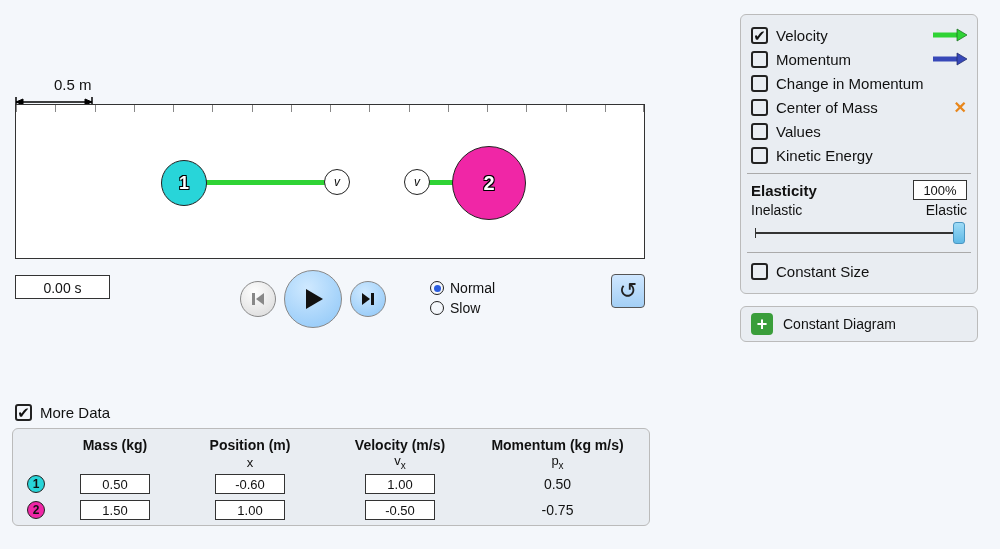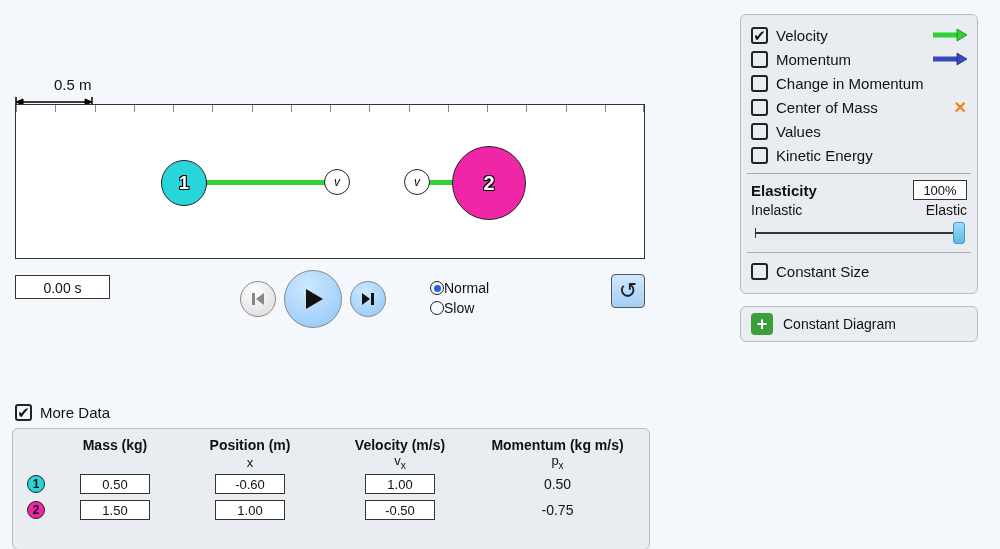--- a/index.html
+++ b/index.html
@@ -154,21 +154,21 @@
     width: 36px; height: 36px;
     background: radial-gradient(circle at 40% 30%, #cfe9ff, #8dc6f7);
   }
   .speed-radios {
     position: absolute;
     top: 278px;
     left: 430px;
     font-size: 14px;
     line-height: 20px;
   }
-  .speed-radios label { display:flex; align-items:center; cursor:pointer; }
+  .speed-radios label { display:flex; align-items:center; gap:6px; cursor:pointer; }
   .radio-dot {
     width:14px; height:14px; border:1px solid #222; border-radius:50%;
     display:inline-flex; align-items:center; justify-content:center;
   }
   .radio-dot.checked::after {
     content:""; width:7px; height:7px; border-radius:50%; background:#2a5cde;
   }
   .reset-btn {
     position: absolute;
     top: 274px;
@@ -270,21 +270,21 @@
   
   .more-data-chk {
     position:absolute; top:404px; left:15px;
     display:flex; align-items:center; gap:8px; cursor:pointer; font-size:15px;
   }
   .data-table {
     position:absolute; top:428px; left:12px;
     width:638px;
     border:1px solid #bbb; border-radius:6px;
     background:#e9edf2;
-    padding:8px 14px 26px;
+    padding:8px 14px 2px;
   }
   .tbl-header, .tbl-sub, .tbl-row {
     display:grid;
     grid-template-columns: 28px 120px 150px 150px 165px;
     align-items:center;
     text-align:center;
   }
   .tbl-header { font-weight:bold; font-size:14px; }
   .tbl-sub { font-size:13px; height:18px; }
   .tbl-row { height:26px; }

